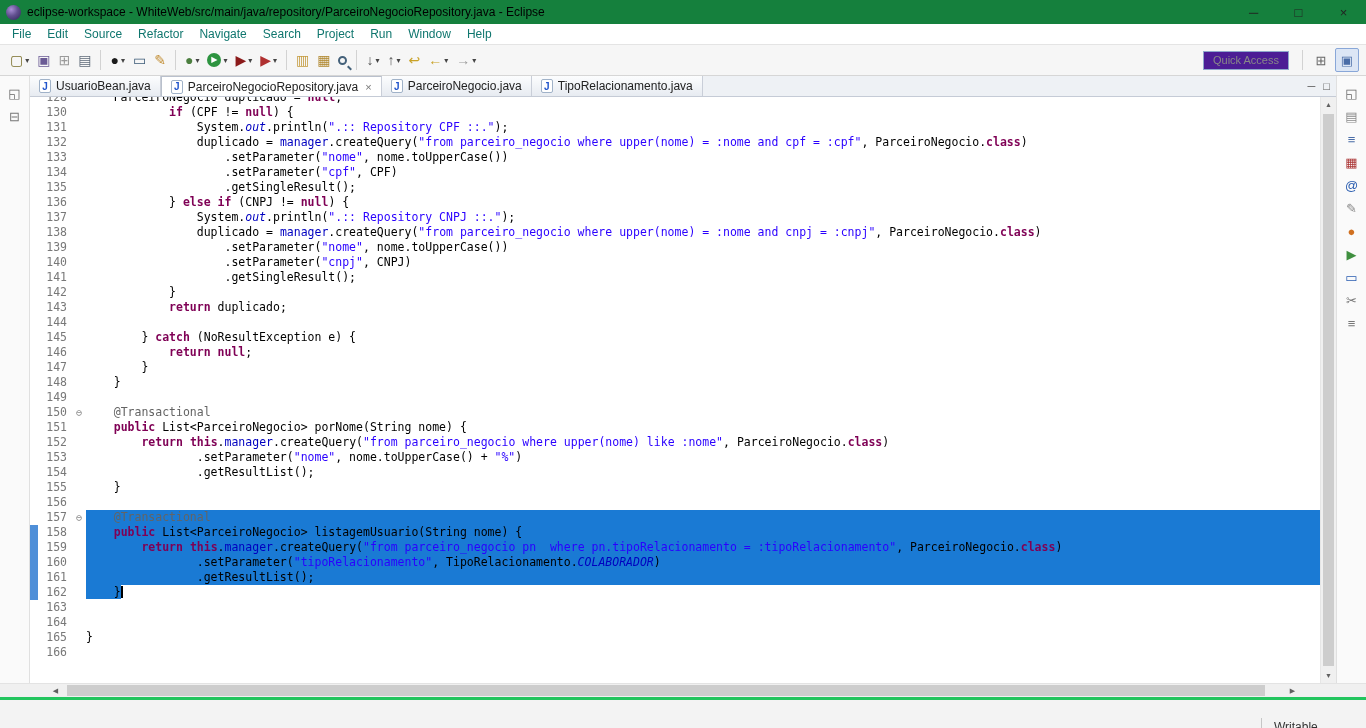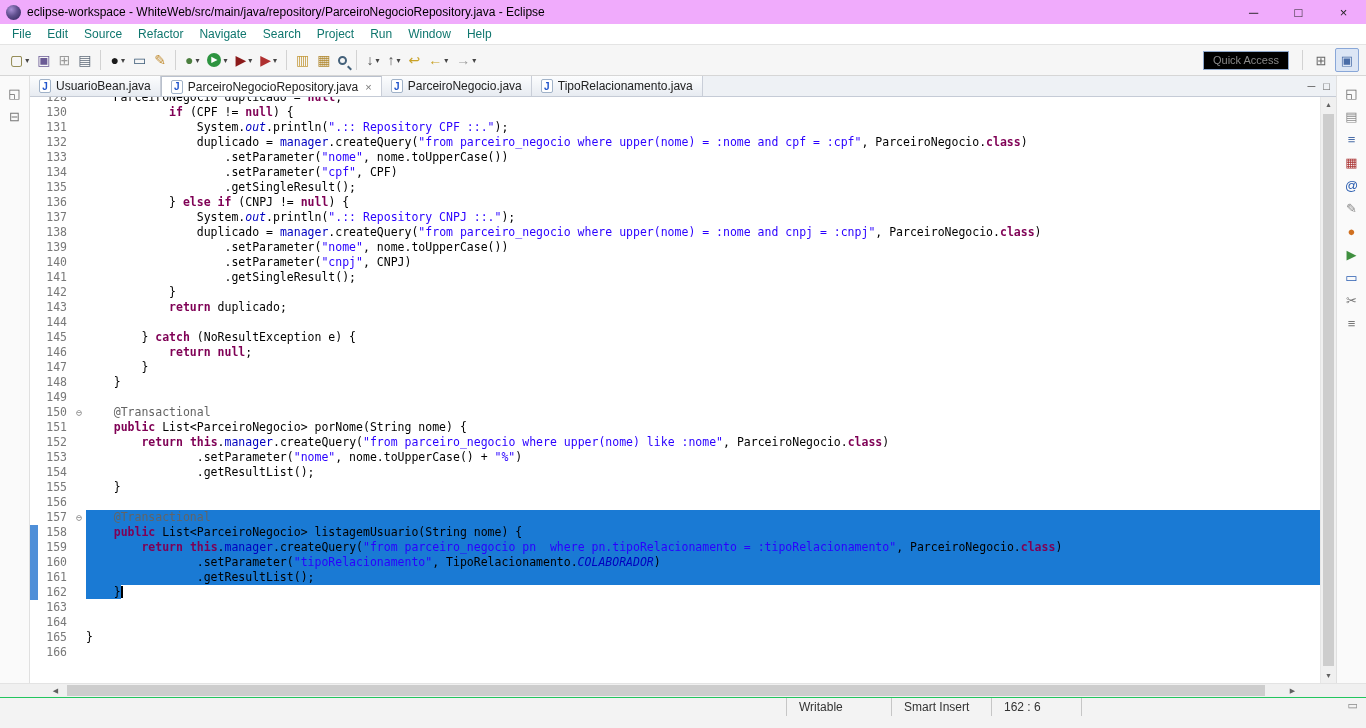--- a/index.html
+++ b/index.html
@@ -3,21 +3,21 @@
 <meta charset="utf-8">
 <style>
   * { box-sizing: border-box; }
   html,body { margin:0; padding:0; }
   body {
     width:1366px; height:728px; overflow:hidden; background:#fff;
     font-family:"Liberation Sans", sans-serif; font-size:12px; color:#111;
     -webkit-font-smoothing:antialiased;
   }
   
-  .titlebar { height:24px; display:flex; align-items:center; background:#f0abfc; padding-left:6px; }
+  .titlebar { height:24px; display:flex; align-items:center; background:#15803d; padding-left:6px; }
   .applogo { width:15px; height:15px; border-radius:50%;
     background:radial-gradient(circle at 35% 30%, #a98fd6 0%, #61508f 45%, #2c2255 100%);
     margin-right:6px; flex:none; }
   .apptitle { flex:1; font-size:12px; color:#000; white-space:nowrap; overflow:hidden; }
   .winbtn { width:45px; height:24px; display:flex; align-items:center; justify-content:center;
     font-size:13px; color:#222; }
   
   .menubar { height:20px; display:flex; align-items:center; background:#fff; padding-left:4px; }
   .mitem { padding:2px 8px; color:#0f766e; }
   
@@ -25,21 +25,21 @@
     border-top:1px solid #e4e4e4; border-bottom:1px solid #d6d6d6; padding:0 6px; }
   .tbtn { display:inline-flex; align-items:center; height:24px; padding:0 3px; margin:0 1px; border-radius:2px; }
   .tg { font-size:14px; line-height:14px; }
   .circ { display:inline-flex; width:14px; height:14px; border-radius:50%;
     align-items:center; justify-content:center; font-size:8px; line-height:8px; }
   .mag { position:relative; width:9px; height:9px; border:2px solid #44617a; border-radius:50%; display:inline-block; }
   .mag::after { content:""; position:absolute; width:5px; height:2px; background:#44617a;
     transform:rotate(45deg); left:7px; top:9px; }
   .dd { font-size:8px; color:#444; margin-left:2px; }
   .tsep { width:1px; height:20px; background:#d2d2d2; margin:0 5px; display:inline-block; }
-  .qaccess { border:1px solid #8fa8cc; background:#000000; color:#888; font-size:11px;
+  .qaccess { border:1px solid #8fa8cc; background:#4c1d95; color:#888; font-size:11px;
     padding:2px 9px 3px; margin:0 8px 0 auto; }
   .pbtn { display:inline-flex; align-items:center; justify-content:center; width:24px; height:24px;
     border-radius:2px; margin:0 1px; font-size:13px; }
   .pbtn.active { background:#dce6f5; border:1px solid #89a7d8; }
   
   .main { display:flex; height:607px; }
   .rail { width:30px; background:#fafafa; display:flex; flex-direction:column; align-items:center;
     padding-top:10px; gap:7px; flex:none; }
   .rail.left  { border-right:1px solid #e0e0e0; }
   .rail.right { border-left:1px solid #e0e0e0; }
@@ -80,22 +80,22 @@
   .vscroll { width:16px; flex:none; background:#f0f0f0; position:relative; border-left:1px solid #e6e6e6; }
   .varrow { height:15px; display:flex; align-items:center; justify-content:center; font-size:7px; color:#606060; }
   .vthumb { position:absolute; left:2px; right:2px; top:17px; bottom:17px; background:#cdcdcd; }
   .hscrollrow { height:14px; background:#f0f0f0; border-top:1px solid #e3e3e3; display:flex; align-items:stretch; }
   .hpad-l { width:48px; flex:none; }
   .hpad-r { width:66px; flex:none; }
   .harrow { width:15px; display:flex; align-items:center; justify-content:center; font-size:7px; color:#606060; flex:none; }
   .htrack { flex:1; position:relative; }
   .hthumb { position:absolute; top:1px; bottom:1px; left:4px; right:20px; background:#cdcdcd; }
   
-  .statusbar { height:31px; background:#f3f3f3; border-top:1px solid #22c55e; display:flex;
-    align-items:flex-start; color:#333; position:relative; }
+  .statusbar { height:31px; background:#f3f3f3; border-top:3px solid #22c55e; display:flex;
+    align-items:flex-end; color:#333; position:relative;flex-direction:column; }
   .sspacer { flex:none; width:786px; height:18px; }
   .scell { height:18px; line-height:18px; border-left:1px solid #c6c6c6; padding-left:12px; flex:none; }
   .scell.w1 { width:105px; } .scell.w2 { width:100px; } .scell.w3 { width:90px; }
   .strail { flex:1; height:18px; border-left:1px solid #c6c6c6; position:relative; }
   .progress-ico { position:absolute; right:8px; top:1px; font-size:11px; color:#888; }
 </style>
 </head>
 <body>
 
 <div class="titlebar">

